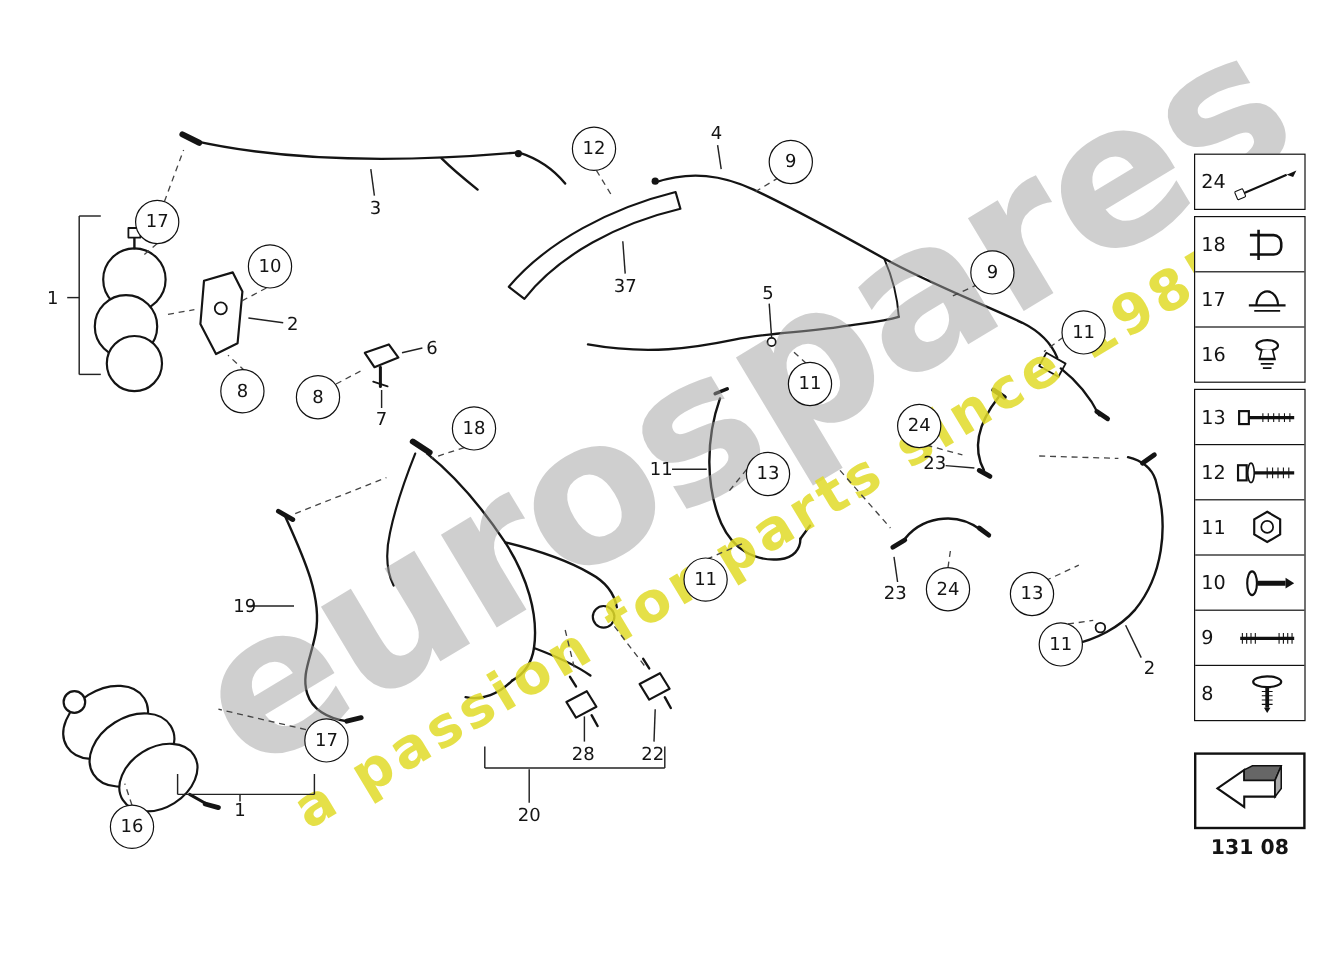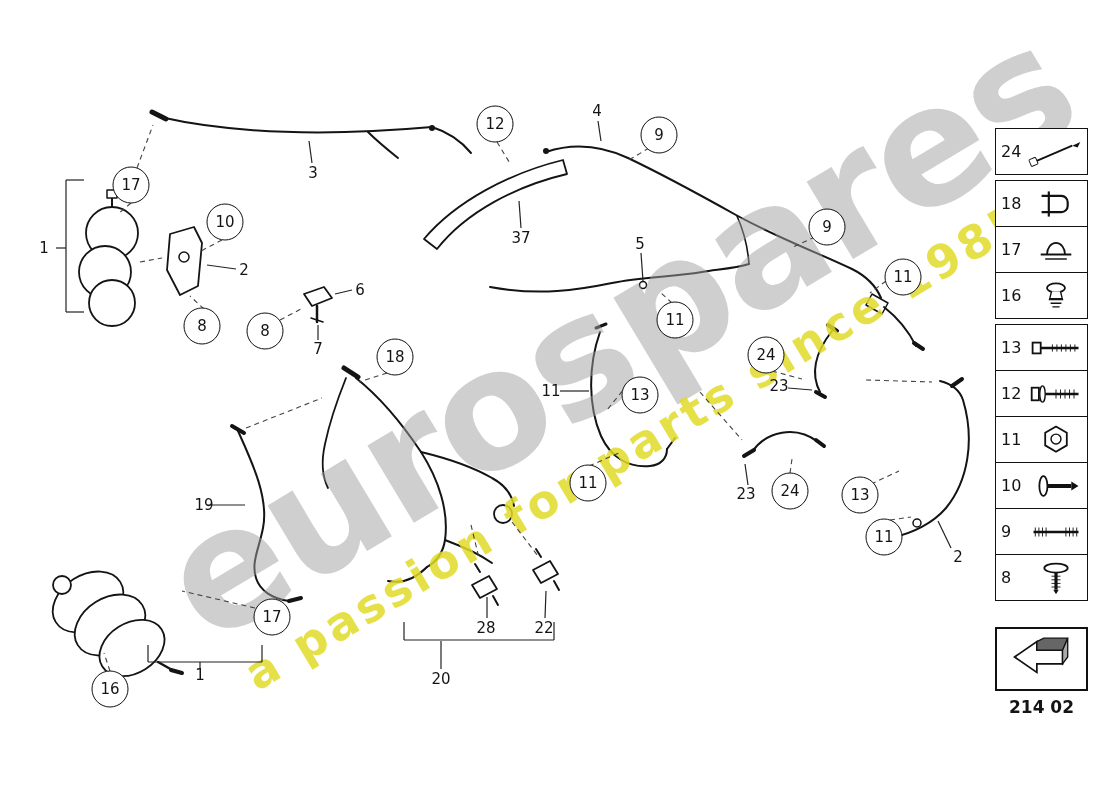--- a/index.html
+++ b/index.html
@@ -328,16 +328,16 @@
       </div>
     <div id="code-box">
       <span>
         <svg viewBox="0 0 80 56">
           <path d="M8 28 L34 10 L34 20 L64 20 L64 36 L34 36 L34 46 Z" fill="#fff" stroke="#111" stroke-width="2"></path>
           <path d="M34 10 L42 6 L70 6 L64 20 L34 20 Z" fill="#666" stroke="#111" stroke-width="1.5"></path>
           <path d="M64 20 L70 6 L70 28 L64 36 Z" fill="#aaa" stroke="#111" stroke-width="1.5"></path>
         </svg>
       </span>
     </div>
-    <div id="code-label">214 02</div>
+    <div id="code-label">131 08</div>
   </aside>
 
 </div>
 
 </body></html>

